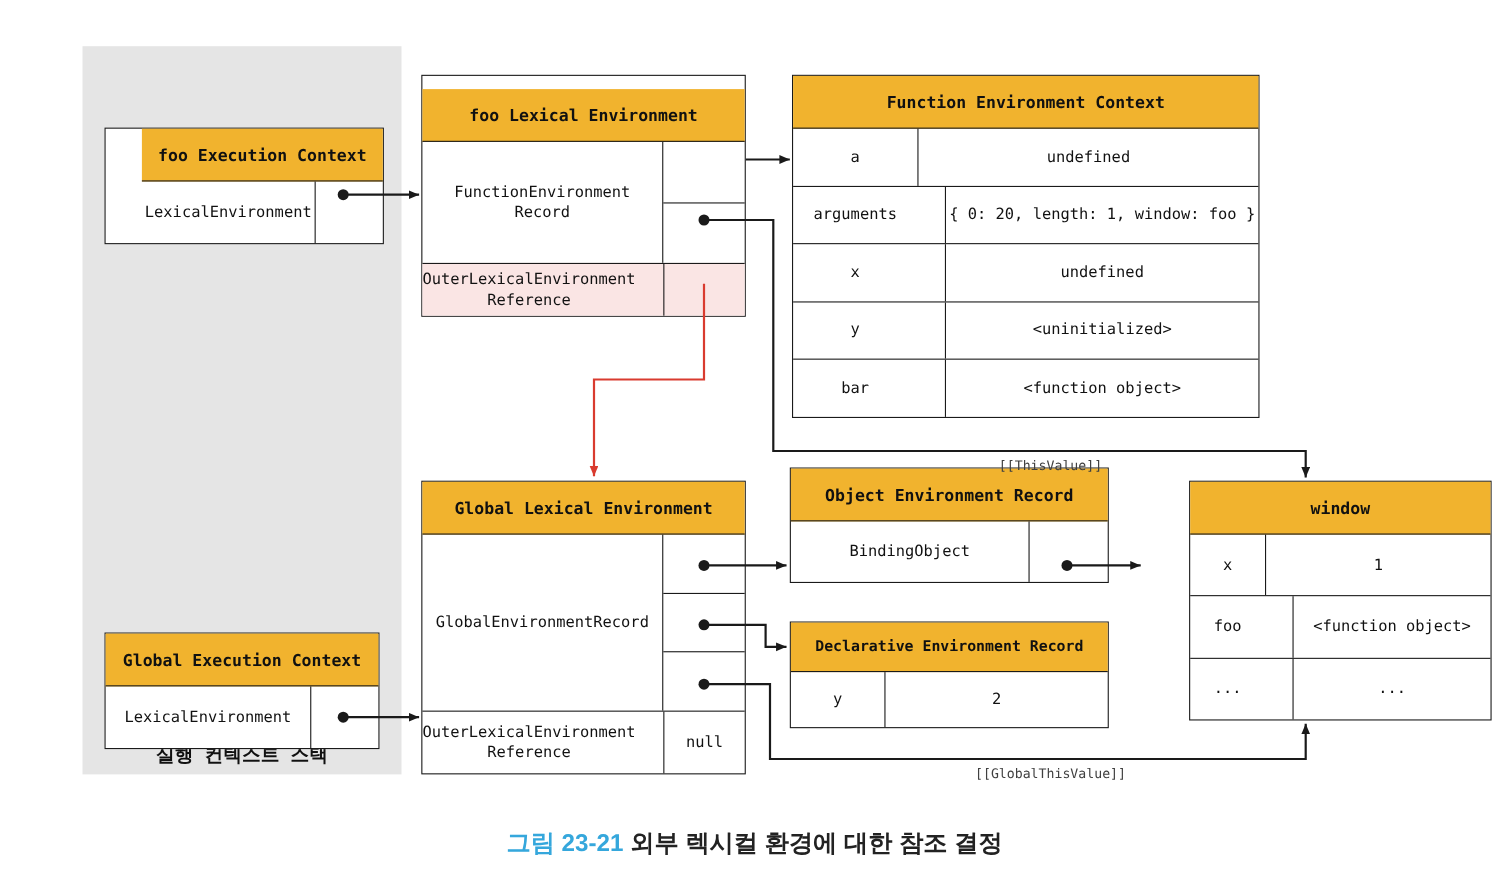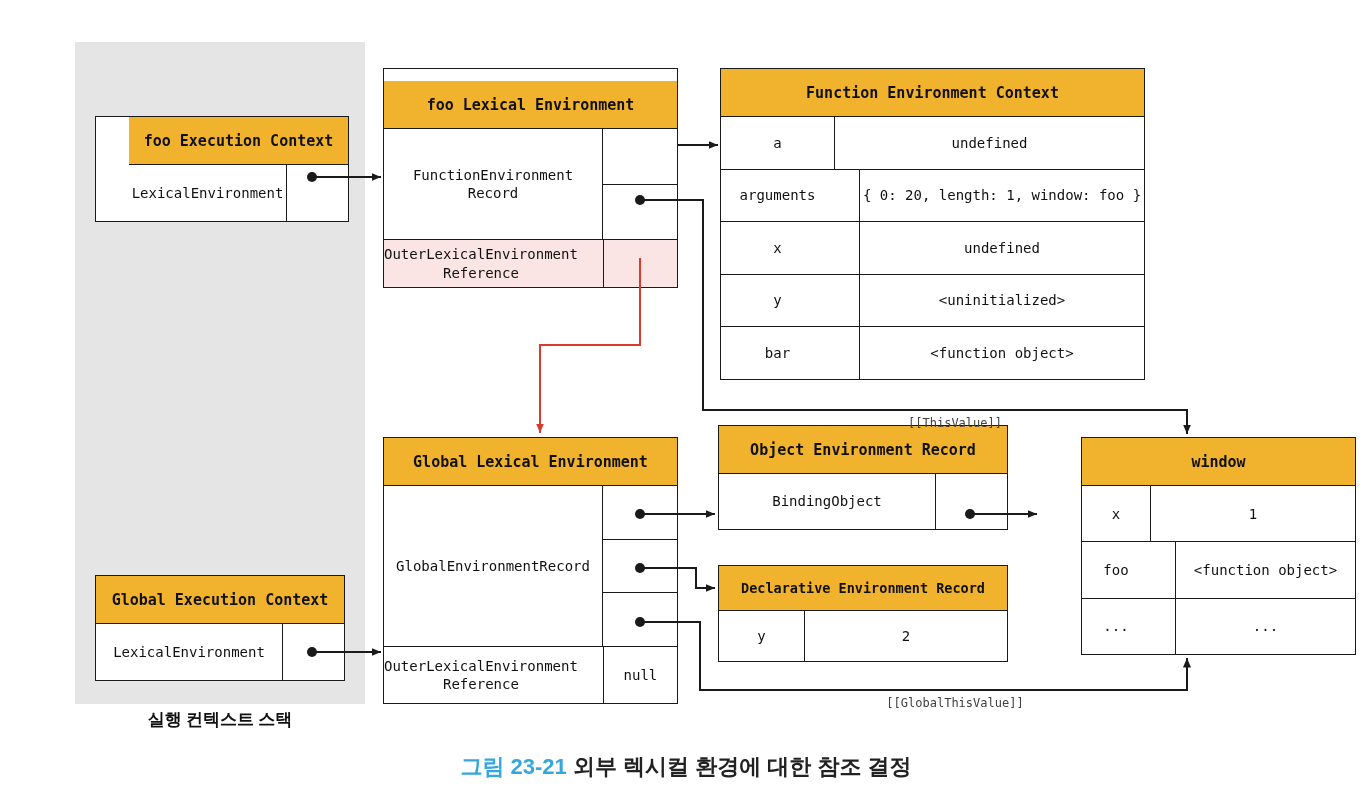--- a/index.html
+++ b/index.html
@@ -9,22 +9,22 @@
     --border:#1A1A1A;
     --arrow:#1A1A1A;
     --red-arrow:#D93B2F;
     --caption-blue:#35A7DC;
   }
   *{margin:0;padding:0;box-sizing:border-box;}
   html,body{background:#fff;}
   body{width:1372px;height:812px;position:relative;font-family:"DejaVu Sans Mono","Liberation Mono",monospace;color:#111;}
   .canvas{position:absolute;inset:0;background:#fff;overflow:hidden;}
   .stack-panel{position:absolute;left:75px;top:42px;width:290px;height:662px;background:var(--stack-bg);}
-  .stack-label{position:absolute;left:75px;top:708px;width:290px;text-align:center;
-    font-family:Liberation Serif, serif;font-weight:bold;font-size:17px;color:#111;}
+  .stack-label{position:absolute;left:75px;top:675px;width:290px;text-align:center;
+    font-family:Liberation Mono, monospace;font-weight:bold;font-size:17px;color:#111;}
   .box{position:absolute;background:#fff;border:1.6px solid var(--border);display:flex;flex-direction:column;}
   .hdr{background:var(--header-bg);border-bottom:1.6px solid var(--border);display:flex;align-items:center;justify-content:center;
     font-weight:bold;font-size:15px;flex:0 0 auto;white-space:pre-line;text-align:center;}
   .hdr.sm{font-size:13.5px;}
   .trow{display:flex;flex:1 1 auto;}
   .trow.fixed{flex:0 0 auto;}
   .bt{border-top:1.6px solid var(--border);gap:25px;}
   .bl{border-left:1.6px solid var(--border);}
   .cell{display:flex;align-items:center;justify-content:center;font-size:14px;text-align:center;
     white-space:pre-line;line-height:1.3;}

